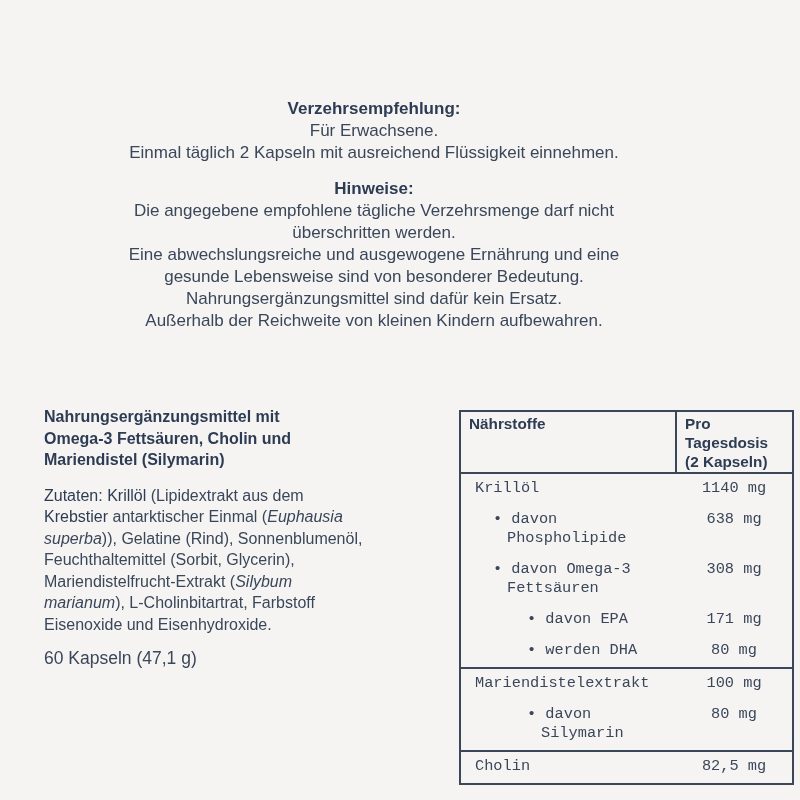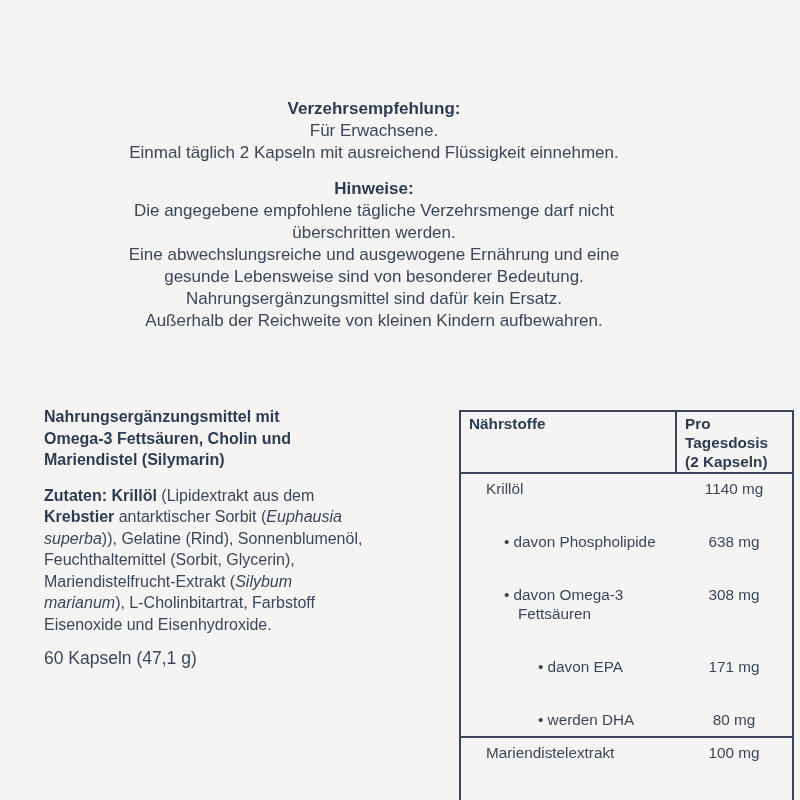--- a/index.html
+++ b/index.html
@@ -47,21 +47,21 @@
     font-size: 16px;
     line-height: 21.5px;
   }
   .left-col h4 {
     font-size: 16px;
     line-height: 21.5px;
     font-weight: bold;
     color: var(--heading);
   }
   .ingredients { margin-top: 14px; }
-  .b { font-weight: bold; color: var(--heading); }
+  .b { font-weight: normal; color: var(--heading); }
   .i { font-style: italic; }
   .package {
     margin-top: 12px;
     font-size: 17.5px;
     line-height: 23px;
   }
 
   
   .table-wrap {
     position: absolute;
@@ -85,21 +85,22 @@
     color: var(--heading);
     text-align: left;
     vertical-align: top;
     padding: 2px 4px 1px 8px;
     white-space: pre-line;
   }
   th.c1 { width: 207px; }
   th.c2 { width: 112px; }
   table.nutri td {
     vertical-align: top;
-    padding: 17px;
+    padding: 6px;
+    font-family: Liberation Mono, monospace;
   }
   table.nutri tbody tr:first-child td { padding-top: 5px; }
   table.nutri tbody tr:last-child td { padding-bottom: 7px; }
   td.val { text-align: center; }
   td .lbl { white-space: pre-line; }
   .ind-0 { padding-left: 8px; }
   .ind-1 { padding-left: 40px; text-indent: -14px; }
   .ind-2 { padding-left: 74px; text-indent: -14px; }
 </style>
 </head>
@@ -116,21 +117,21 @@
 gesunde Lebensweise sind von besonderer Bedeutung.
 Nahrungsergänzungsmittel sind dafür kein Ersatz.</p>
   <p class="para gap-before">Außerhalb der Reichweite von kleinen Kindern aufbewahren.</p>
 </section>
 
 <section class="left-col">
   <h4 class="pre">Nahrungsergänzungsmittel mit
 Omega-3 Fettsäuren, Cholin und
 Mariendistel (Silymarin)</h4>
   <p class="ingredients pre"><span class="b">Zutaten: Krillöl</span><span> (Lipidextrakt aus dem
-</span><span class="b">Krebstier</span><span> antarktischer Sorbit (</span><span class="i">Euphausia
+</span><span class="b">Krebstier</span><span> antarktischer Einmal (</span><span class="i">Euphausia
 superba</span><span>)), Gelatine (Rind), Sonnenblumenöl,
 Feuchthaltemittel (Sorbit, Glycerin),
 Mariendistelfrucht-Extrakt (</span><span class="i">Silybum
 marianum</span><span>), L-Cholinbitartrat, Farbstoff
 Eisenoxide und Eisenhydroxide.</span></p>
   <p class="package">60 Kapseln (47,1 g)</p>
 </section>
 
 <div class="table-wrap">
   <table class="nutri">

